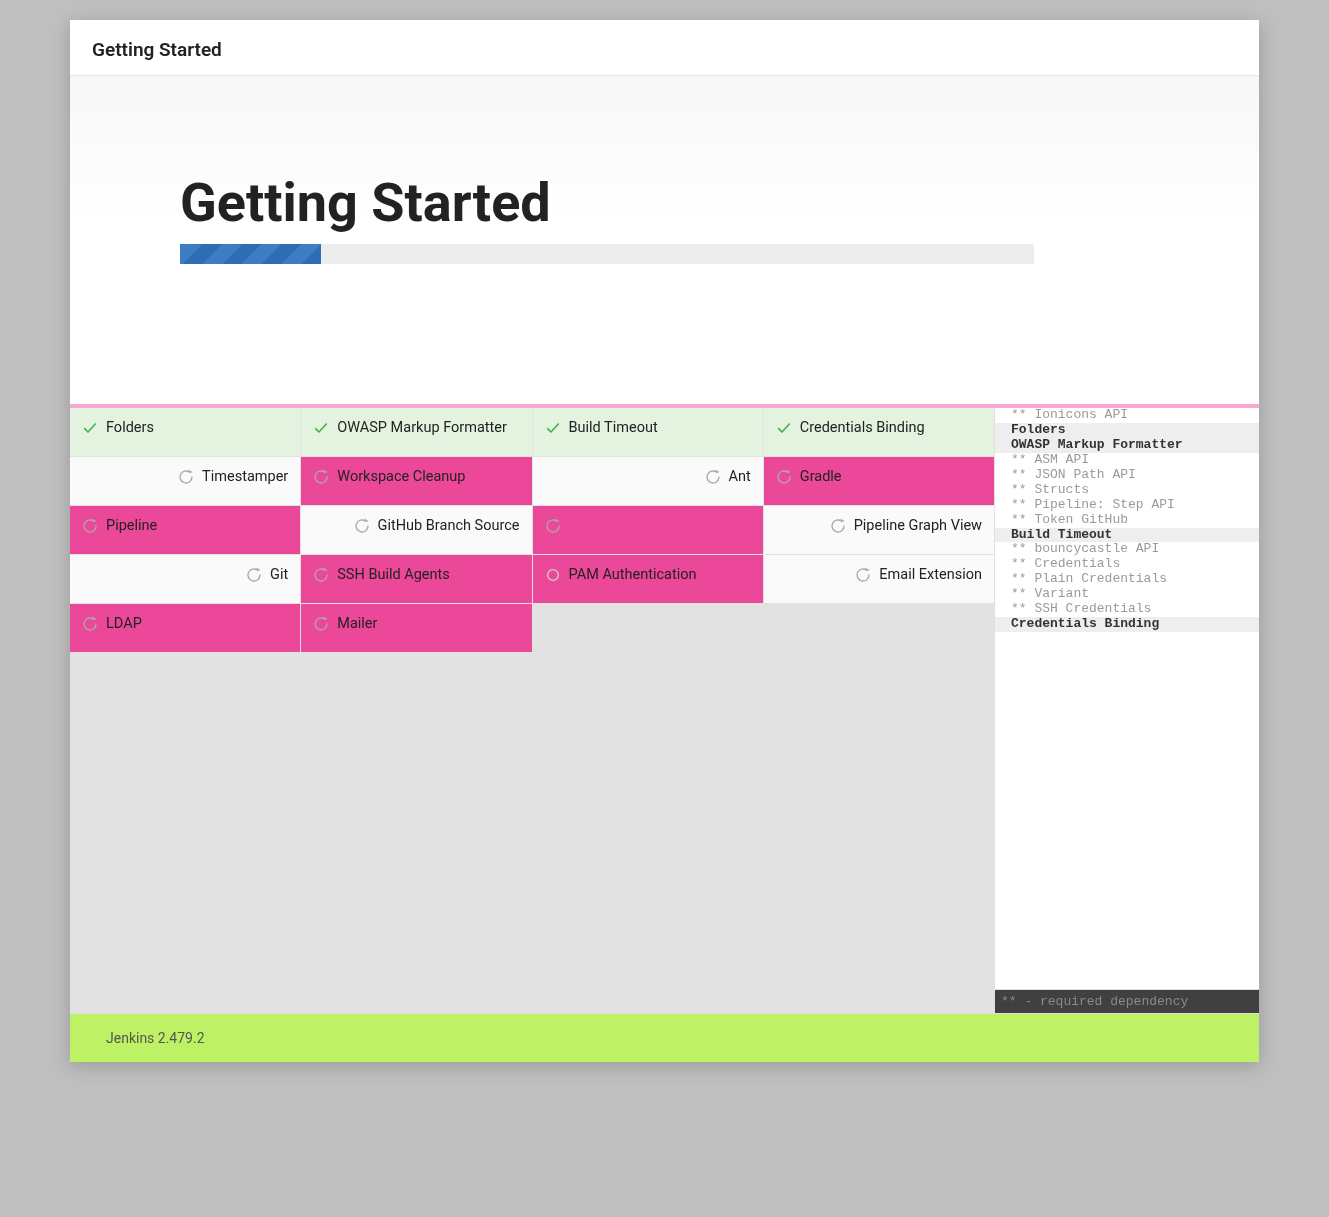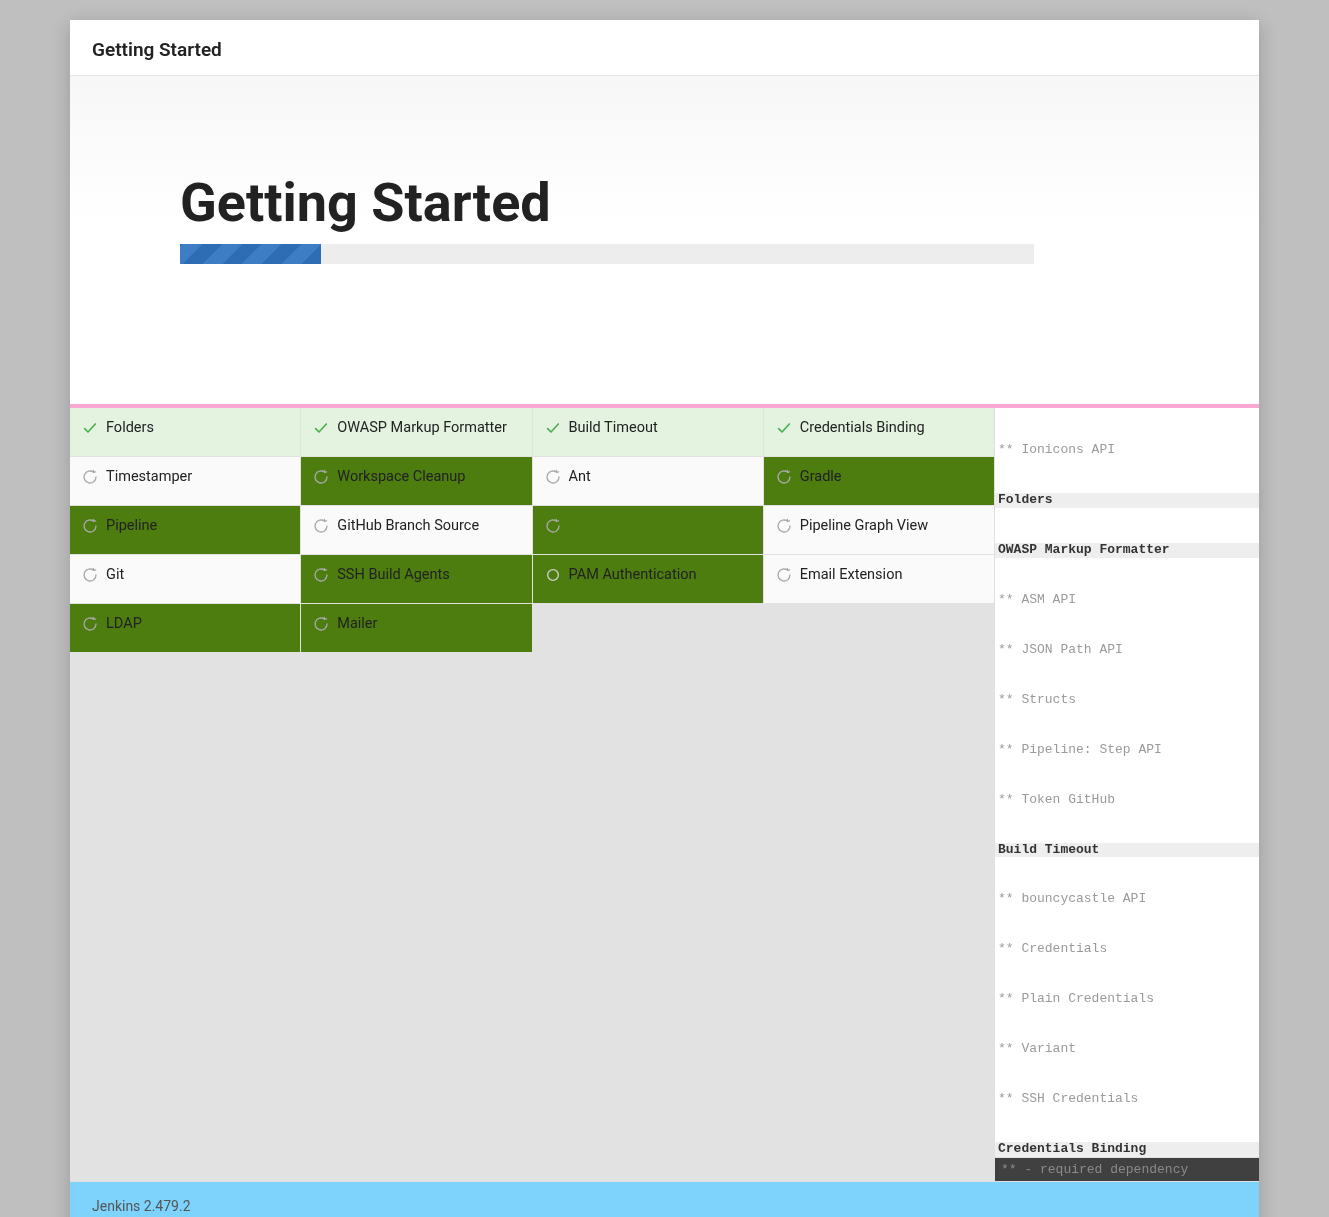--- a/index.html
+++ b/index.html
@@ -58,28 +58,28 @@
     .plugin-grid {
       flex: 1;
       background: #e2e2e2;
       display: grid;
       grid-template-columns: repeat(4, 1fr);
       gap: 1px;
       min-height: 605px;
       align-content: start;
     }
     .plugin-cell {
-      background: #4d7c0f;
+      background: #ec4899;
       padding: 10px 12px;
       display: flex;
       gap: 8px;
       min-height: 48px;
       align-items: flex-start;
     }
-    .plugin-cell.alt { background: #fafafa; }
+    .plugin-cell.alt { background: #fafafa; justify-content: flex-end; }
     .plugin-cell.done { background: #e3f3e0; }
     .plugin-cell .icon {
       width: 16px;
       height: 16px;
       flex-shrink: 0;
       margin-top: 2px;
     }
     .plugin-cell .label {
       font-size: 14.5px;
       color: #222;
@@ -95,41 +95,41 @@
       flex-direction: column;
       border-left: 1px solid #e0e0e0;
     }
     .log-body {
       flex: 1;
       font-family: "Courier New", monospace;
       font-size: 13px;
       line-height: 1.15;
       overflow: hidden;
     }
-    .log-line { padding: 0 3px; white-space: nowrap; margin-top: 35px; }
+    .log-line { padding: 0 16px; white-space: nowrap; }
     .log-line.dep { color: #9a9a9a; }
     .log-line.main {
       color: #333;
       background: #eeeeee;
       font-weight: 600;
     }
     .log-footer {
       font-family: "Courier New", monospace;
       font-size: 13px;
       color: #8a8a8a;
       background: #404040;
       padding: 4px 6px;
       border-top: 1px solid #e0e0e0;
     }
     .footer {
       border-top: 1px solid #e0e0e0;
-      padding: 16px 22px;
+      padding: 16px 36px;
       font-size: 14px;
       color: #555;
-      background: #7dd3fc;
+      background: #bef264;
     }
     
     .grid-filler {
       grid-column: 1 / -1;
       background: #e2e2e2;
       min-height: 360px;
     }
   </style>
 </head>
 <body>

